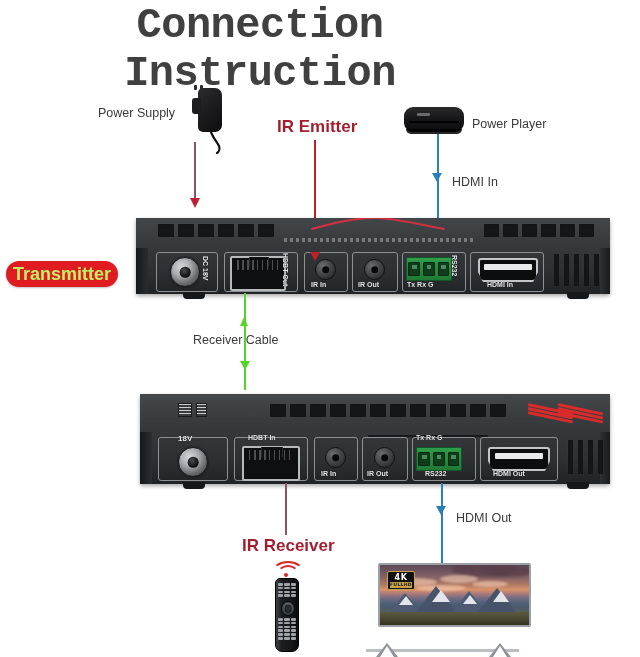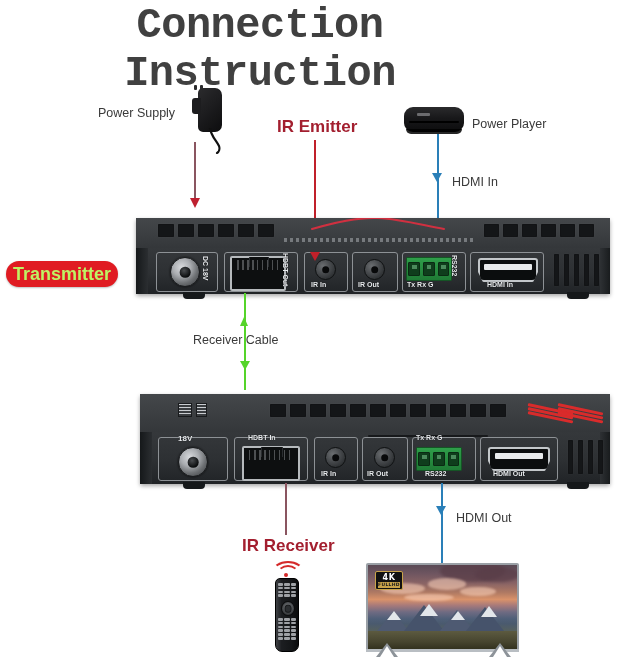--- a/index.html
+++ b/index.html
@@ -682,21 +682,21 @@
       <div class="rem-key"></div>
         <div class="rem-key"></div>
         <div class="rem-key"></div>
     </div>
   </div>
 
   <div class="abs vline" style="left:441px; top:483px; height:80px; background:#2a7fb8;"></div>
   <div class="abs arrowhead" style="left:436px; top:506px; border-top:9px solid #2a7fb8;"></div>
   <div class="abs lbl" style="left:456px; top:511px;">HDMI Out</div>
 
-  <div class="abs tv-frame" style="left:366px; top:563px; width:153px; height:88px;">
+  <div class="abs tv-frame" style="left:378px; top:563px; width:153px; height:64px;">
     <div class="tv-screen">
 
       <div class="cloud-dark" style="left:48%; top:-6%; width:44%; height:26%;"></div>
       <div class="cloud-dark" style="left:72%; top:2%; width:30%; height:18%;"></div>
       <div class="cloud" style="left:8%; top:22%; width:30%; height:13%;"></div>
       <div class="cloud" style="left:40%; top:16%; width:26%; height:14%;"></div>
       <div class="cloud" style="left:62%; top:26%; width:24%; height:11%;"></div>
       <div class="cloud" style="left:24%; top:34%; width:34%; height:9%;"></div>
 
       <div class="mountain" style="left:6%;  border-left-width:16px; border-right-width:16px; border-bottom-width:19px;"></div>

